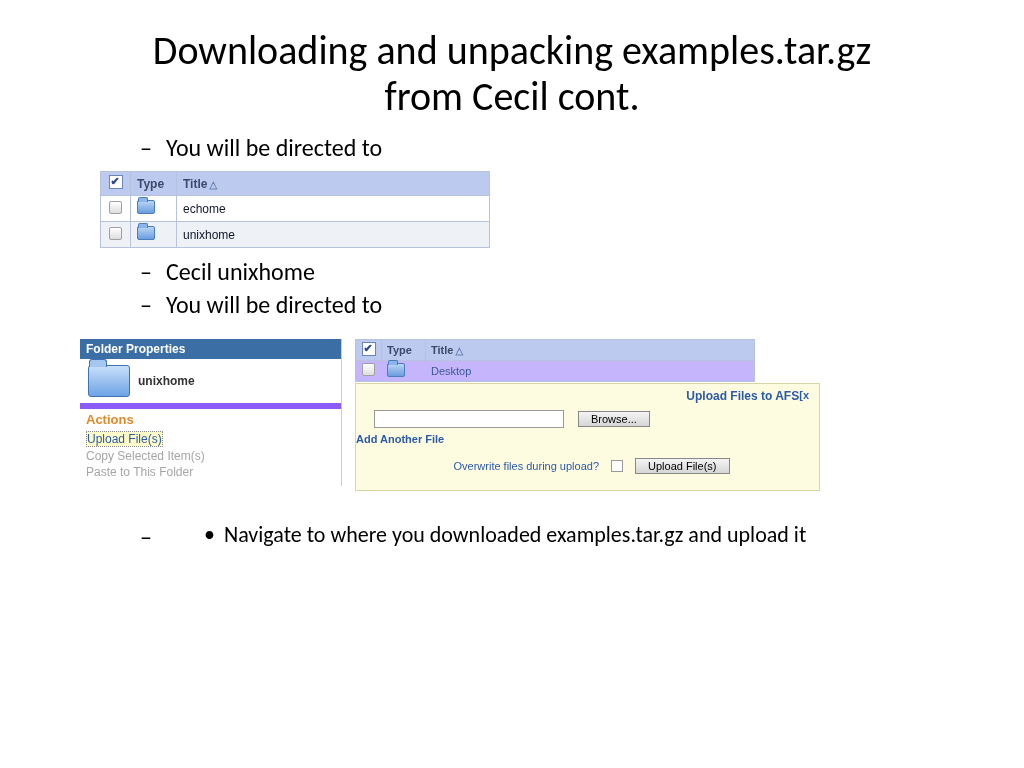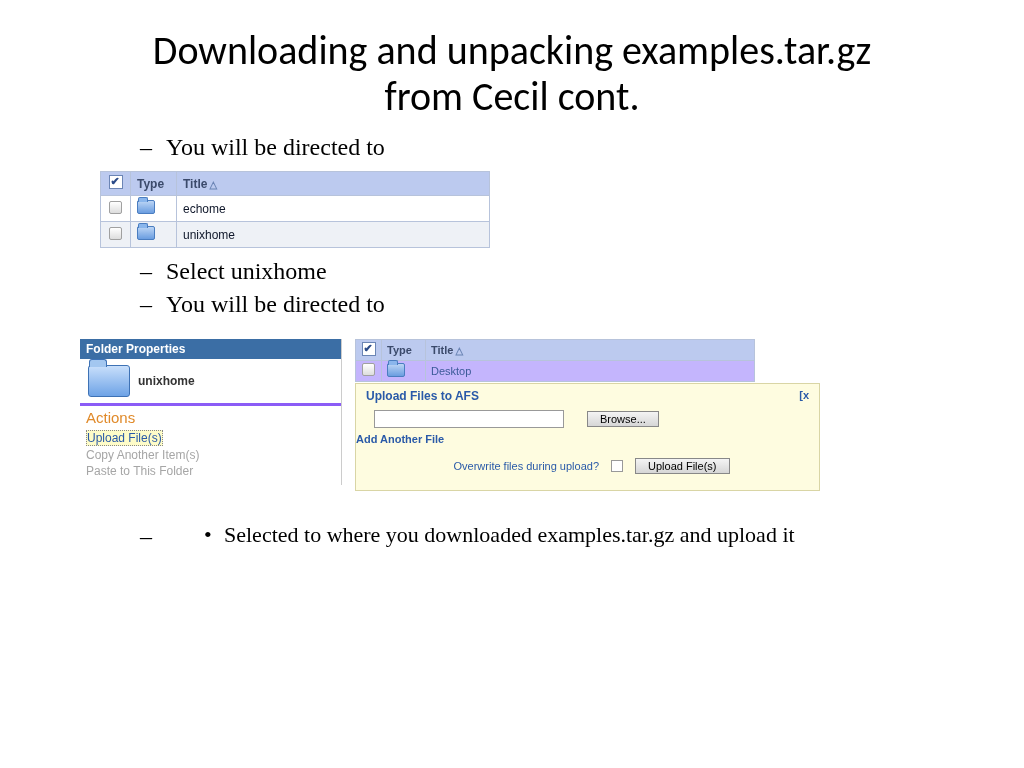--- a/index.html
+++ b/index.html
@@ -10,21 +10,21 @@
     color: #000;
     overflow: hidden;
     position: relative;
   }
   .slide { padding: 20px 80px 0 80px; }
   h1.title {
     font-size: 40px; font-weight: 400; text-align: center;
     line-height: 1.15; margin: 8px auto 12px auto;
     max-width: 780px;
   }
-  ul.l1 { list-style: none; padding-left: 60px; font-family: Liberation Serif, serif; }
+  ul.l1 { list-style: none; padding-left: 60px; }
   ul.l1 > li { position: relative; font-size: 24px; line-height: 1.3; margin: 2px 0 2px 0; padding-left: 26px; }
   ul.l1 > li::before { content: "–"; position: absolute; left: 0; top: 0; }
   ul.l2 { list-style: none; padding-left: 38px; margin-top: 2px; }
   ul.l2 > li { position: relative; font-size: 22px; line-height: 1.3; padding-left: 20px; }
   ul.l2 > li::before { content: "•"; position: absolute; left: 0; top: 0; }
 
   
   .shot1 { margin: 8px 0 8px 20px; width: 390px; font-family: Verdana, Arial, sans-serif; font-size: 12px; }
   .tbl1 { border-collapse: collapse; width: 100%; }
   .tbl1 th, .tbl1 td { border: 1px solid #b7c3db; padding: 3px 6px; text-align: left; vertical-align: middle; }
@@ -45,39 +45,39 @@
   .shot2 { margin: 18px 0 12px 0; width: 680px; height: 170px; position: relative; font-family: Verdana, Arial, sans-serif; }
   .props {
     position: absolute; left: 0; top: 0; width: 262px; background:#fff;
     border-right:1px solid #ccc;
   }
   .props-hdr { background:#3b6ea5; color:#fff; font-weight:bold; font-size:12px; padding:3px 6px; }
   .props-body { display:flex; align-items:center; gap:8px; padding:6px 8px; }
   .big-folder { width:42px; height:32px; background:linear-gradient(#c8dffb,#6ea3e6); border:1px solid #3e72b5; border-radius:3px; position:relative; }
   .big-folder::before { content:""; position:absolute; top:-7px; left:0; width:16px; height:7px; background:#a3c7f0; border:1px solid #3e72b5; border-bottom:none; border-radius:3px 3px 0 0; }
   .props-name { font-size:12px; font-weight:bold; color:#333; }
-  .actions-hdr { color:#e08a2a; font-size:15px; font-weight:normal; padding:3px 6px; border-top:3px solid #8b5cf6; background:#fff; }
+  .actions-hdr { color:#e08a2a; font-size:13px; font-weight:bold; padding:3px 6px; border-top:6px solid #8b5cf6; background:#fff; }
   .actions-list { font-size:12px; color:#a6a6a6; padding:0 4px 6px 0; }
   .actions-list div { padding:1px 6px; }
   .actions-list .sel { color:#2a5aa8; background:#fefcc8; border:1px dotted #888; display:inline-block; }
 
   .tbl2wrap { position:absolute; left:275px; top:0; width:400px; }
   .tbl2 { border-collapse: collapse; width:100%; font-size:11px; }
   .tbl2 th, .tbl2 td { border:1px solid #b7c3db; padding:2px 5px; text-align:left; }
   .tbl2 thead th { background:#bccaef; color:#3b4a6b; font-weight:bold; height:18px; }
   .tbl2 .cb-col { width:26px; text-align:center; }
   .tbl2 .type-col { width:44px; }
   .tbl2 tbody td { color:#3b5a98; background:#c4b5fd; height:20px; }
 
   .upload-box {
     position:absolute; left:275px; top:44px; width:465px; height:108px;
     background:#fefce0; border:1px solid #d9d5a5; font-size:12px;
   }
-  .upload-title { color:#2a5aa8; font-weight:bold; padding:5px 10px; display:flex; justify-content:space-between; }
-  .upload-row1 { padding:2px 10px 2px 18px; display:flex; align-items:center; gap:23px; }
+  .upload-title { color:#2a5aa8; font-weight:bold; padding:5px 10px; display:flex; justify-content:flex-end; }
+  .upload-row1 { padding:2px 10px 2px 18px; display:flex; align-items:center; gap:14px; }
   .file-field { flex:0 0 190px; height:18px; background:#fff; border:1px solid #999; }
   .btn { font-family: Arial, sans-serif; font-size:11px; background:linear-gradient(#f4f4f4,#d6d6d6); border:1px solid #888; padding:1px 12px; cursor:pointer; }
   .add-link { text-align:left; padding:2px 14px 6px 0; }
   .add-link a { color:#2a5aa8; font-size:11px; font-weight:bold; text-decoration:none; }
   .upload-row2 { padding:6px 10px 0 18px; display:flex; align-items:center; gap:12px; color:#2a5aa8; font-size:11px; justify-content:center; }
   .mini-check { display:inline-block; width:12px; height:12px; border:1px solid #999; background:#fff; }
   .close-x { color:#2a5aa8; font-weight:bold; font-size:11px; }
 </style>
 </head>
 <body>
@@ -107,35 +107,35 @@
         <tr>
           <td class="cb-col"><span class="cell-check"></span></td>
           <td class="type-col"><span class="folder-icon"></span></td>
           <td>unixhome</td>
         </tr>
       </tbody>
     </table>
   </div>
 
   <ul class="l1">
-    <li>Select unixhome</li>
+    <li>Cecil unixhome</li>
     <li>You will be directed to</li>
   </ul>
 
   <div class="shot2">
     <div class="props">
       <div class="props-hdr">Folder Properties</div>
       <div class="props-body">
         <div class="big-folder"></div>
         <div class="props-name">unixhome</div>
       </div>
       <div class="actions-hdr">Actions</div>
       <div class="actions-list">
         <div><span class="sel">Upload File(s)</span></div>
-        <div>Copy Another Item(s)</div>
+        <div>Copy Selected Item(s)</div>
         <div>Paste to This Folder</div>
       </div>
     </div>
 
     <div class="tbl2wrap">
       <table class="tbl2">
         <thead>
           <tr>
             <th class="cb-col"><span class="hdr-check"></span></th>
             <th class="type-col">Type</th>
@@ -166,17 +166,17 @@
         <span>Overwrite files during upload?</span>
         <span class="mini-check"></span>
         <button class="btn">Upload File(s)</button>
       </div>
     </div>
   </div>
 
   <ul class="l1">
     <li>
       <ul class="l2">
-        <li>Selected to where you downloaded examples.tar.gz and upload it</li>
+        <li>Navigate to where you downloaded examples.tar.gz and upload it</li>
       </ul>
     </li>
   </ul>
 </div>
 
 </body></html>

